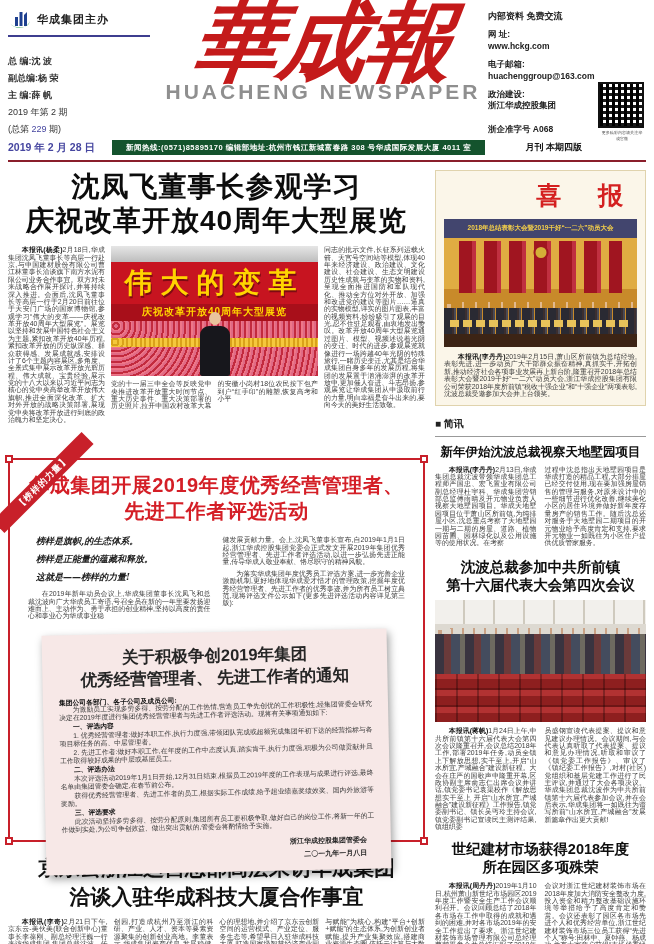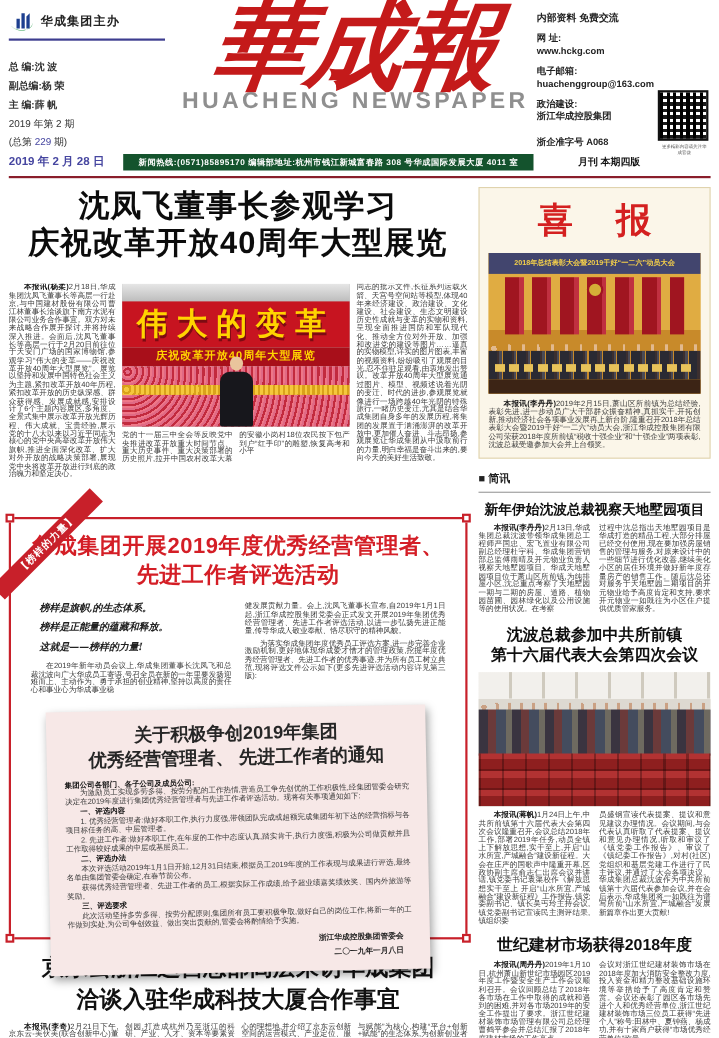--- a/index.html
+++ b/index.html
@@ -37,21 +37,21 @@
   
   .main { display:grid; grid-template-columns:1fr 211px; gap:10px; margin-top:8px; }
 
   
   .bt { font-size:6.9px; line-height:1.07; text-align:justify; color:#3a3a3a; }
   p.body { text-indent:2em; margin-bottom:2px; }
   .lead { font-weight:800; color:#111; }
 
   
   .a1-h { font-size:28px; font-weight:900; text-align:center; line-height:1.22; color:#0c0c0c; letter-spacing:1px; }
-  .a1-grid { display:grid; grid-template-columns:97px 1fr 101px; gap:6px; margin-top:20px; height:202px; overflow:hidden; }
+  .a1-grid { display:grid; grid-template-columns:97px 1fr 101px; gap:6px; margin-top:8px; height:202px; overflow:hidden; }
   .photo1 { position:relative; height:130px; overflow:hidden; background:#bdbdbd; }
   .p1-sky { height:16px; background:linear-gradient(#e6e6e6,#bdbdbd); }
   .p1-banner { height:42px; background:#c71420; display:flex; align-items:center; justify-content:center; }
   .p1-big { color:#ffd400; font-size:28px; font-weight:900; letter-spacing:8px; text-shadow:1px 2px 0 #7d0b12; white-space:nowrap; }
   .p1-strip { height:17px; background:#a80f1a; color:#ffd400; font-size:10px; font-weight:700; display:flex; align-items:center; justify-content:center; letter-spacing:1px; white-space:nowrap; }
   .p1-flowers { position:absolute; left:0; right:0; top:75px; bottom:0;
      background:repeating-radial-gradient(circle at 5px 5px, #e06a85 0 2px, #c22a3e 2px 4px, #e78 4px 5.5px); }
   .p1-band { position:absolute; left:0; right:0; top:92px; height:9px;
      background:repeating-radial-gradient(circle at 4px 4px, #f5c83c 0 2.5px, #d9a21a 2.5px 4.5px); }
   .p1-man { position:absolute; left:50%; transform:translateX(-50%); bottom:0; width:34px; }
@@ -77,21 +77,21 @@
   .nt-body .hd { font-weight:800; color:#111; text-indent:2em; margin:1px 0; }
   .nt-sign { text-align:right; font-weight:800; font-size:7px; color:#222; margin-top:7px; line-height:1.8; padding-right:8px; }
 
   
   .jd { margin-top:12px; }
   .jd-h { font-size:21px; font-weight:800; text-align:center; line-height:1.35; color:#111; }
   .jd-grid { display:grid; grid-template-columns:repeat(4,1fr); gap:6px; margin-top:7px; }
 
   
   .xibao { background:#fbf6e9; border:1px solid #e0d3ad; padding:8px 8px 6px; }
-  .xb-title { text-align:center; color:#d42020; font-size:32px; letter-spacing:14px; text-indent:14px; font-weight:700; font-family:"DejaVu Serif", serif; margin-bottom:7px; }
+  .xb-title { text-align:right; color:#d42020; font-size:25px; letter-spacing:14px; text-indent:14px; font-weight:700; font-family:"DejaVu Serif", serif; margin-bottom:7px; }
   .photo2 { position:relative; height:128px; overflow:hidden; background:linear-gradient(#e0ac42 0 55%, #c88a2a 55% 100%); }
   .p2-banner { height:19px; background:#42456e; color:#f5d04a; font-size:6.5px; font-weight:700; display:flex; align-items:center; justify-content:center; white-space:nowrap; }
   .p2-flags { position:absolute; top:22px; left:8%; right:8%; height:52px;
      background:repeating-linear-gradient(90deg, #a01520 0 13px, #c03040 13px 17px, rgba(0,0,0,0) 17px 25px); }
   .p2-emblem { position:absolute; top:26px; left:50%; transform:translateX(-50%); width:15px; height:15px; border-radius:50%; background:#d4af37; border:2px solid #a01520; }
   .p2-heads { position:absolute; bottom:38px; left:0; right:0; height:7px;
      background:repeating-radial-gradient(circle at 5px 4px, #e2b98e 0 2.5px, rgba(0,0,0,0) 2.5px 13px); }
   .p2-people { position:absolute; bottom:13px; left:0; right:0; height:26px;
      background:repeating-linear-gradient(90deg, #2a2a33 0 8px, #3c2f2f 8px 10px, #4a4a55 10px 12px, rgba(0,0,0,0) 12px 13px); }
   .p2-plaques { position:absolute; bottom:20px; left:3%; right:3%; height:7px;
@@ -314,20 +314,21 @@
         </div>
         <div class="cols2 bt">
           <p class="body"><b class="lead">本报讯(蒋帆)</b><span>1月24日上午,中共所前镇第十六届代表大会第四次会议隆重召开,会议总结2018年工作,部署2019年任务,动员全镇上下解放思想,实干至上,开启“山水所宜,产城融合”建设新征程。大会在庄严的国歌声中隆重开幕,区政协副主席俞志仁出席会议并讲话,镇党委书记袁渠校作《解放思想实干至上 开启“山水所宜,产城融合”建设新征程》工作报告,镇党委副书记、镇长吴丐玲主持会议,镇党委副书记宣读民主测评结果,镇组织委</span></p>
           <p class="body" style="text-indent:0">员盛钢宣读代表提案、提议和意见建议办理情况。会议期间,与会代表认真听取了代表提案、提议和意见办理情况,听取和审议了《镇党委工作报告》、审议了《镇纪委工作报告》,对村(社区)党组织和基层党建工作进行了民主评议,并通过了大会各项决议。华成集团总裁沈波作为中共所前镇第十六届代表参加会议,并在会后表示,华成集团将一如既往为谱写所前“山水所宜,产城融合”发展新篇章作出更大贡献!</p>
         </div>
       </article>
 
       <article class="rart">
         <h3>
           <div>世纪建材市场获得2018年度</div>
+          <div>所在园区多项殊荣</div>
         </h3>
         <div class="cols2 bt">
           <p class="body"><b class="lead">本报讯(周丹丹)</b><span>2019年1月10日,杭州萧山新世纪市场园区2019年度工作暨安全生产工作会议顺利召开。会议回顾总结了2018年各市场在工作中取得的成就和遇到的困难,并对各市场2019年的安全工作提出了要求。浙江世纪建材装饰市场管理有限公司总经理曹鹤平参会并总结汇报了2018年度建材市场的工作亮点。</span></p>
           <p class="body" style="text-indent:0">会议对浙江世纪建材装饰市场在2018年度加大消防安全整改力度,投入资金和精力整改基础设施环境等举措给予了高度肯定和赞赏。会议还表彰了园区各市场先进个人和优秀经营单位,浙江世纪建材装饰市场三位员工获得“先进个人”称号:田林中、夏钟燕、杨成功,并有十家商户获得“市场优秀经营单位”称号。</p>
         </div>
       </article>
     </div>
   </div>
 </div>
 

